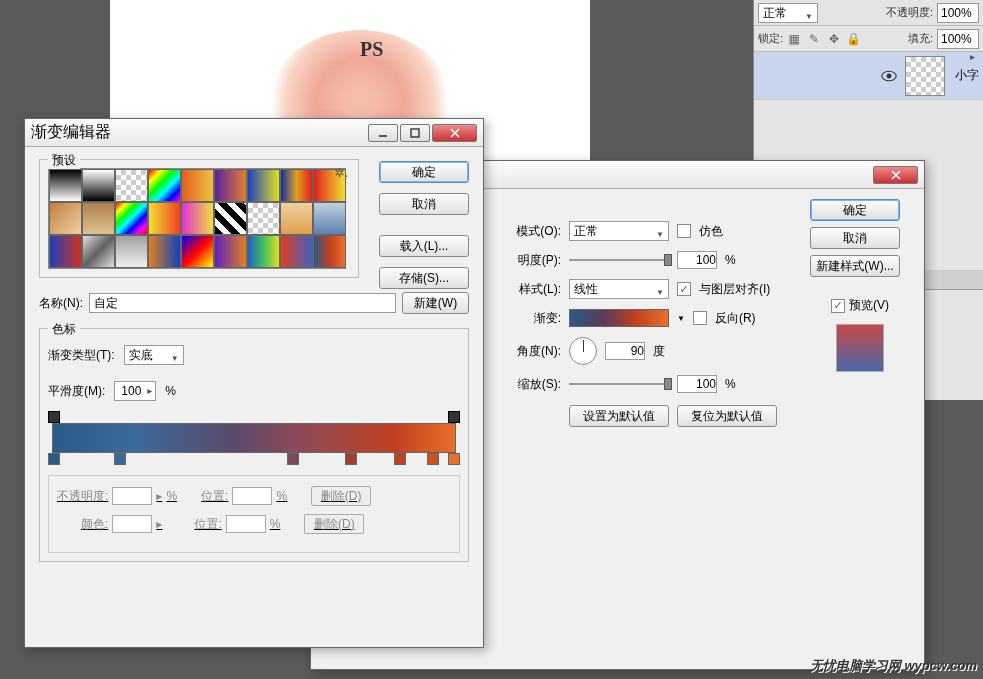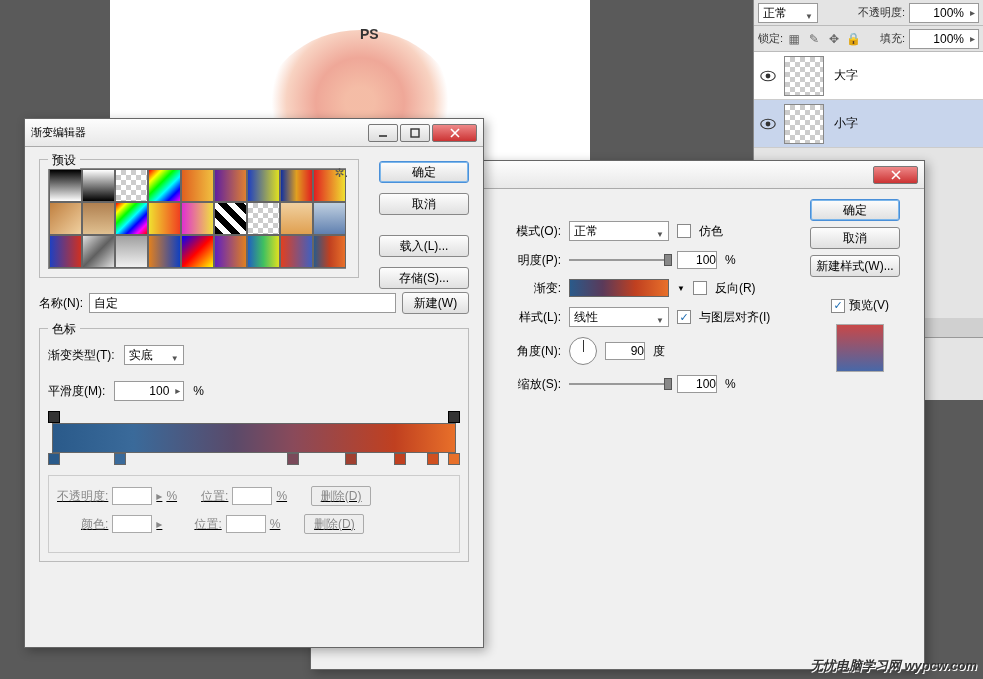--- a/index.html
+++ b/index.html
@@ -1,43 +1,43 @@
 <!DOCTYPE html>
 <html><head>
 <meta charset="utf-8">
 <style>
 * { box-sizing: border-box; margin: 0; padding: 0; font-family: "Microsoft YaHei", Arial, sans-serif; font-size: 12px; }
 body { background: #5a5a5a; width: 983px; height: 679px; position: relative; overflow: hidden; }
 .canvas-area { position: absolute; top: 0; left: 110px; width: 480px; height: 220px; background: #fff; }
-.ps-text { position: absolute; top: 26px; left: 250px; font-weight: bold; font-size: 14px; color: #333; }
+.ps-text { position: absolute; top: 38px; left: 250px; font-weight: bold; font-size: 20px; color: #333; font-family: Liberation Serif, serif; }
 .face-image { position: absolute; top: 30px; left: 150px; width: 200px; height: 180px; background: radial-gradient(circle at 50% 40%, #f0a080 10%, #e8826c 30%, #f5c0a8 50%, transparent 60%); opacity: 0.7; border-radius: 50%; }
 
 .layers-panel { position: absolute; top: 0; right: 0; width: 230px; height: 400px; background: #e4e4e4; border-left: 1px solid #888; }
 .layers-toolbar { height: 26px; display: flex; align-items: center; padding: 2px 4px; gap: 4px; border-bottom: 1px solid #bbb; }
 .layers-toolbar-2 { height: 26px; display: flex; align-items: center; padding: 2px 4px; gap: 4px; border-bottom: 1px solid #bbb; }
 .layers-tab-row { display: flex; height: 20px; border-bottom: 1px solid #999; margin-top: 170px; background: #d0d0d0; }
 .layers-tab { padding: 2px 6px; font-size: 11px; color: #555; }
 .layer-item { display: flex; align-items: center; height: 48px; background: #fff; border-bottom: 1px solid #ccc; padding: 2px 4px; }
-.layer-item.selected { background: #c8d5ec; }
+.layer-item.selected { background: #c8d5ec; justify-content: flex-end; }
 .eye-icon { width: 20px; height: 20px; display: flex; align-items: center; justify-content: center; margin-right: 6px; }
 .eye-icon svg { width: 16px; height: 12px; }
 .layer-thumb { width: 40px; height: 40px; background: #fff; border: 1px solid #888; margin-right: 10px; position: relative; }
 .checker { background-image: linear-gradient(45deg, #ccc 25%, transparent 25%), linear-gradient(-45deg, #ccc 25%, transparent 25%), linear-gradient(45deg, transparent 75%, #ccc 75%), linear-gradient(-45deg, transparent 75%, #ccc 75%); background-size: 10px 10px; background-position: 0 0, 0 5px, 5px -5px, -5px 0px; }
 .layer-name { font-size: 12px; }
 .dropdown { border: 1px solid #999; background: #fff; height: 20px; padding: 0 18px 0 4px; min-width: 60px; position: relative; display: inline-block; line-height: 18px; }
 .dropdown:after { content: "▼"; position: absolute; right: 4px; font-size: 8px; color: #555; top: 4px; }
-.num-input { border: 1px solid #999; background: #fff; width: 70px; height: 20px; padding: 0 14px 0 3px; text-align: right; position: relative; display: inline-block; line-height: 18px; }
+.num-input { border: 1px solid #999; background: #fff; width: 42px; height: 20px; padding: 0 14px 0 3px; text-align: right; position: relative; display: inline-block; line-height: 18px; }
 .num-input:after { content: "▸"; position: absolute; right: 3px; font-size: 10px; color: #555; }
 .small-label { font-size: 11px; color: #333; }
 .lock-icons { display: flex; gap: 6px; }
 .lock-i { width: 14px; height: 14px; display: flex; align-items: center; justify-content: center; color: #666; font-size: 12px; }
 
 .win { position: absolute; background: #f0f0f0; border: 1px solid #666; box-shadow: 3px 3px 10px rgba(0,0,0,0.3); }
 .titlebar { height: 28px; background: linear-gradient(#fdfdfd, #e8e8e8); border-bottom: 1px solid #aaa; display: flex; align-items: center; padding: 0 6px; }
-.titlebar .title { flex: 1; font-size: 11px; }
+.titlebar .title { flex: 1; font-size: 16px; }
 .win-btns { display: flex; gap: 2px; }
 .win-btn { width: 30px; height: 18px; border: 1px solid #777; border-radius: 2px; background: linear-gradient(#f8f8f8,#ddd); display: flex; align-items: center; justify-content: center; }
 .win-btn.close { width: 45px; background: linear-gradient(#e88, #c33); color: #fff; }
 .win-btn svg { width: 10px; height: 10px; }
 
 .ls-win { top: 160px; left: 310px; width: 615px; height: 510px; }
 .ls-body { padding: 10px 14px; }
 .ls-right { position: absolute; right: 14px; top: 38px; width: 100px; }
 .btn { display: block; width: 90px; height: 22px; border: 1px solid #888; border-radius: 3px; background: linear-gradient(#fdfdfd,#e0e0e0); margin-bottom: 6px; font-size: 12px; cursor: pointer; line-height: 20px; text-align: center; }
 .btn.primary { border-color: #4a90d9; box-shadow: 0 0 0 1px #7cb6ea inset; }
@@ -95,30 +95,20 @@
       <span class="lock-i">▦</span>
       <span class="lock-i">✎</span>
       <span class="lock-i">✥</span>
       <span class="lock-i">🔒</span>
     </div>
     <span style="flex:1"></span>
     <span class="small-label">填充:</span>
     <div class="num-input">100%</div>
   </div>
 
-  <div class="layer-item">
-    <div class="eye-icon">
-      <svg viewBox="0 0 20 14">
-          <ellipse cx="10" cy="7" rx="9" ry="6" fill="none" stroke="#333" stroke-width="1.4"></ellipse>
-          <circle cx="10" cy="7" r="3" fill="#333"></circle>
-        </svg>
-    </div>
-    <div class="layer-thumb checker"></div>
-    <span class="layer-name">大字</span>
-  </div>
   <div class="layer-item selected">
     <div class="eye-icon">
       <svg viewBox="0 0 20 14">
           <ellipse cx="10" cy="7" rx="9" ry="6" fill="none" stroke="#333" stroke-width="1.4"></ellipse>
           <circle cx="10" cy="7" r="3" fill="#333"></circle>
         </svg>
     </div>
     <div class="layer-thumb checker"></div>
     <span class="layer-name">小字</span>
   </div>
@@ -148,45 +138,50 @@
       </div>
       <div class="form-row">
         <label>明度(P):</label>
         <div class="slider-track">
             <div class="slider-thumb" style="left:95px"></div>
           </div>
         <input type="text" style="width: 40px; height: 18px; border: 1px solid rgb(153, 153, 153); text-align: right;" value="100">
         <span>%</span>
       </div>
       <div class="form-row">
+        <label>样式(L):</label>
+        <div class="dropdown" style="width:100px">线性</div>
+        <span class="checkbox checked"></span>
+        <span>与图层对齐(I)</span>
+      </div>
+      <div class="form-row">
         <label>渐变:</label>
         <div class="gradient-preview-small"></div>
         <span style="font-size:8px">▼</span>
         <span class="checkbox"></span>
         <span>反向(R)</span>
-      </div>
-      <div class="form-row">
-        <label>样式(L):</label>
-        <div class="dropdown" style="width:100px">线性</div>
-        <span class="checkbox checked"></span>
-        <span>与图层对齐(I)</span>
       </div>
       <div class="form-row">
         <label>角度(N):</label>
         <div class="angle-ctrl"></div>
         <input type="text" style="width: 40px; height: 18px; border: 1px solid rgb(153, 153, 153); text-align: right;" value="90">
         <span>度</span>
       </div>
       <div class="form-row">
         <label>缩放(S):</label>
         <div class="slider-track">
             <div class="slider-thumb" style="left:95px"></div>
           </div>
         <input type="text" style="width: 40px; height: 18px; border: 1px solid rgb(153, 153, 153); text-align: right;" value="100">
         <span>%</span>
+      </div>
+      <div class="form-row" style="margin-top:12px">
+        <label></label>
+        <button class="btn" style="width:100px">设置为默认值</button>
+        <button class="btn" style="width:100px">复位为默认值</button>
       </div>
     </div>
     <div class="ls-right">
       <button class="btn primary">确定</button>
       <button class="btn">取消</button>
       <button class="btn">新建样式(W)...</button>
       <div style="margin-top:20px;display:flex;align-items:center;gap:4px;justify-content:center">
         <span class="checkbox checked"></span>
         <span>预览(V)</span>
       </div>

